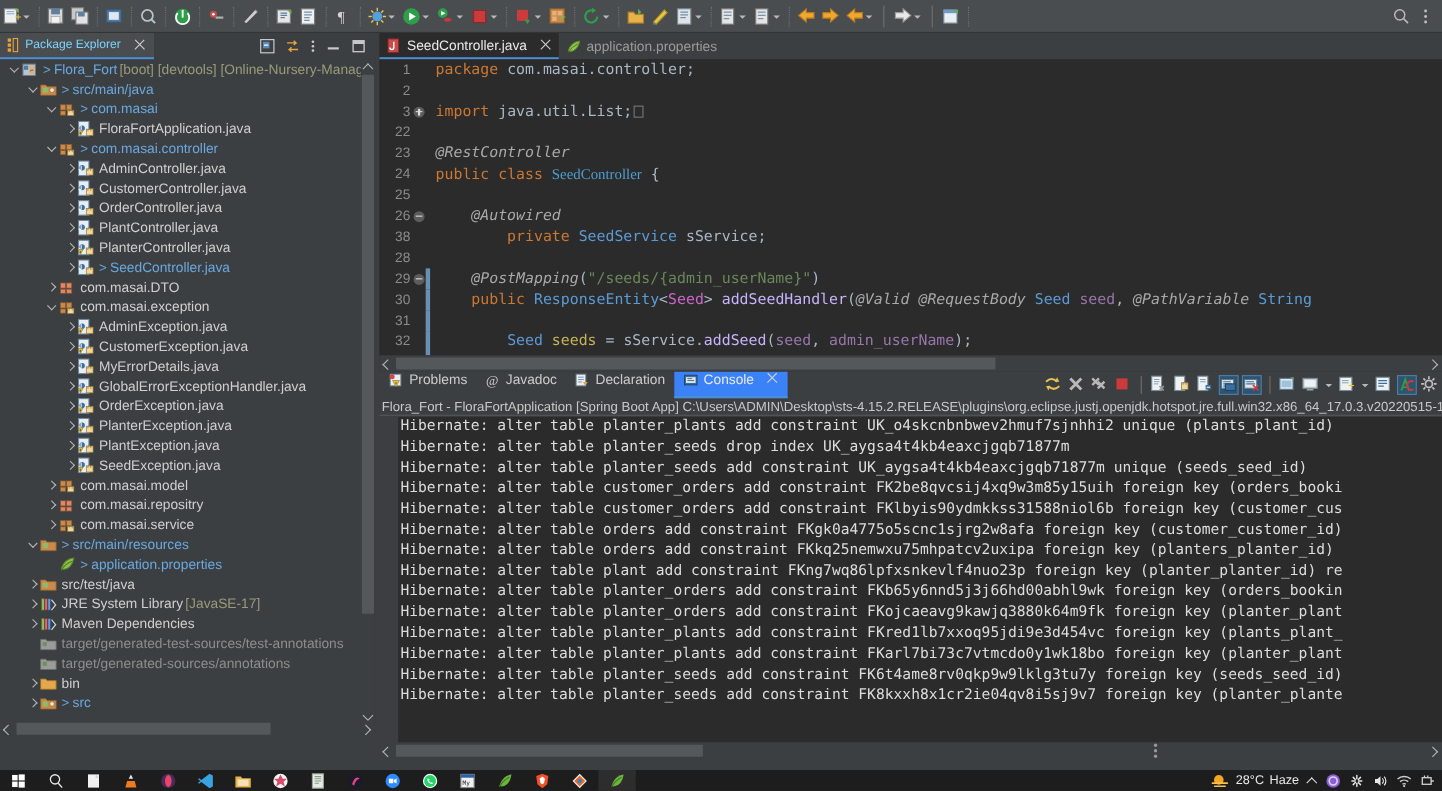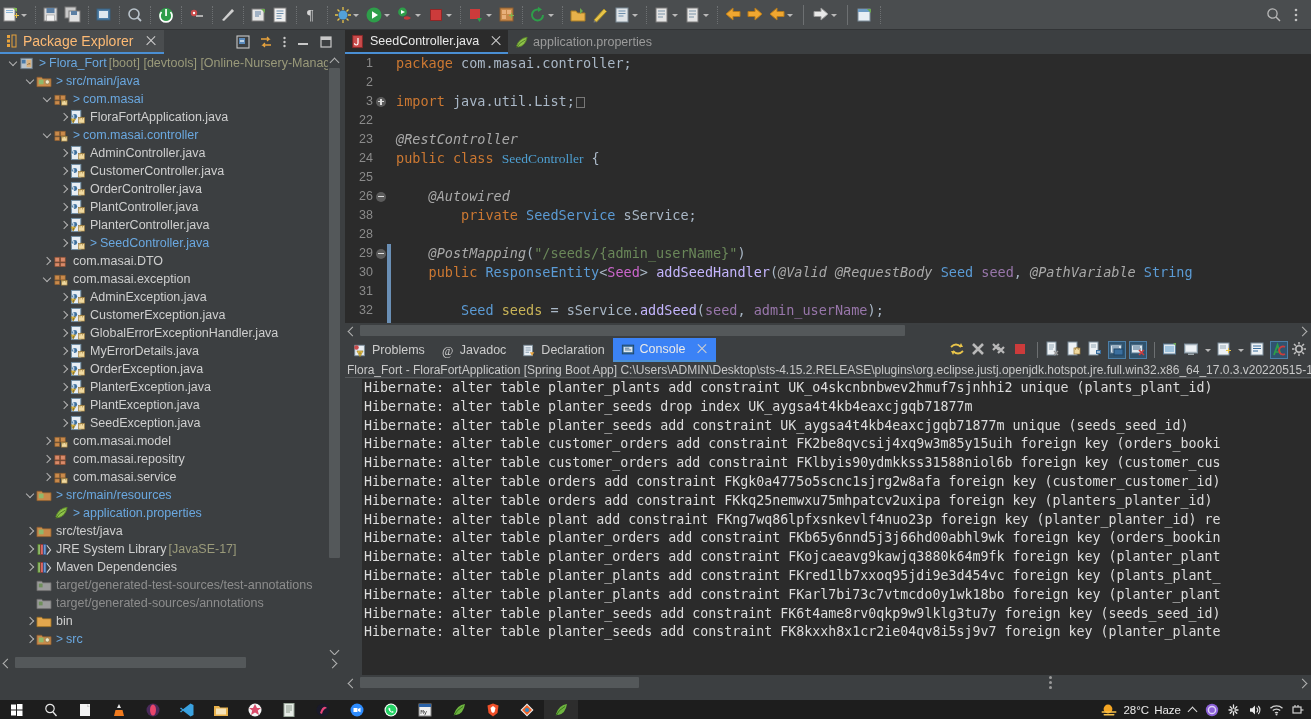--- a/index.html
+++ b/index.html
@@ -57,21 +57,21 @@
   .pkg-tabbar {
     height: 24px; background: #3c3f41;
     display: flex; align-items: center; position: relative;
   }
   .pkg-tab {
     height: 24px; background: #4a4d4f;
     display: flex; align-items: center; gap: 5px;
     padding: 0 7px 0 6px; min-width: 130px;
     border-bottom: 2px solid #4a8fd4;
   }
-  .pkg-tab-label { font-size: 14px; color: #fdba74; }
+  .pkg-tab-label { font-size: 11px; color: #7dd3fc; }
   .tab-x {
     width: 12px; height: 12px; position: relative; margin-left: 6px; cursor: pointer;
   }
   .tab-x::before, .tab-x::after {
     content: ""; position: absolute; left: 0; top: 5px;
     width: 12px; height: 1.4px; background: #cfcfcf;
   }
   .tab-x::before { transform: rotate(45deg); }
   .tab-x::after { transform: rotate(-45deg); }
   .pkg-tools {
@@ -224,21 +224,21 @@
   
   .console-area {
     position: absolute; left: 345px; top: 308px; width: 966px; height: 352px;
     background: #3c3f41;
   }
   .cons-tabbar {
     height: 24px; display: flex; align-items: center; background: #3c3f41;
     position: relative;
   }
   .cons-tab {
-    height: 24px; display: flex; align-items: center; gap: 5px; padding: 0 8px;
+    height: 24px; display: flex; align-items: flex-start; gap: 5px; padding: 0 8px;
     font-size: 12.5px; color: #cccccc;
   }
   .cons-tab.active {
     background: #3b82f6; border-bottom: 2px solid #4a8fd4; color: #e9e9e9;
   }
   .cons-tools {
     margin-left: auto; display: flex; align-items: center; gap: 3px;
     padding-right: 2px;
   }
   .ct-btn { width: 18px; height: 18px; position: relative; }
@@ -757,38 +757,38 @@
               </svg></span>
             <span class="tlabel ">CustomerException.java</span>
           </div>
           <div class="trow">
             <span style="display:inline-block;width:57px;flex:none"></span>
             <span class="arrow-r"></span>
             <span class="ticon"><svg width="16" height="16" viewBox="0 0 17 16">
                 <rect x="1.5" y="1" width="10" height="14" fill="#e8eef4" stroke="#6d8ba3"></rect>
                 <circle cx="5" cy="7.5" r="2.6" fill="#3b6f9e"></circle>
                 <path d="M4 5.5 v3.3 a1 1 0 0 1 -2 0" fill="none" stroke="#fff" stroke-width="1"></path>
+                <rect x="9" y="8.5" width="6.5" height="6" fill="#f0d9a0" stroke="#9a7a3a" stroke-width="0.7"></rect>
+                <path d="M10.5 10.5 v-1 a1.4 1.4 0 0 1 2.8 0 v1" fill="none" stroke="#9a7a3a" stroke-width="0.8"></path>
+              </svg></span>
+            <span class="tlabel ">MyErrorDetails.java</span>
+          </div>
+          <div class="trow">
+            <span style="display:inline-block;width:57px;flex:none"></span>
+            <span class="arrow-r"></span>
+            <span class="ticon"><svg width="16" height="16" viewBox="0 0 17 16">
+                <rect x="1.5" y="1" width="10" height="14" fill="#e8eef4" stroke="#6d8ba3"></rect>
+                <circle cx="5" cy="7.5" r="2.6" fill="#3b6f9e"></circle>
+                <path d="M4 5.5 v3.3 a1 1 0 0 1 -2 0" fill="none" stroke="#fff" stroke-width="1"></path>
                 <path d="M3.4 14.5 L1 10 L5.8 10 Z" fill="#e8c44a" stroke="#9a7a1a" stroke-width="0.7"></path>
                 <rect x="3.1" y="11.3" width="0.7" height="1.8" fill="#4a3a10"></rect>
                 <rect x="9" y="8.5" width="6.5" height="6" fill="#f0d9a0" stroke="#9a7a3a" stroke-width="0.7"></rect>
                 <path d="M10.5 10.5 v-1 a1.4 1.4 0 0 1 2.8 0 v1" fill="none" stroke="#9a7a3a" stroke-width="0.8"></path>
               </svg></span>
             <span class="tlabel ">GlobalErrorExceptionHandler.java</span>
-          </div>
-          <div class="trow">
-            <span style="display:inline-block;width:57px;flex:none"></span>
-            <span class="arrow-r"></span>
-            <span class="ticon"><svg width="16" height="16" viewBox="0 0 17 16">
-                <rect x="1.5" y="1" width="10" height="14" fill="#e8eef4" stroke="#6d8ba3"></rect>
-                <circle cx="5" cy="7.5" r="2.6" fill="#3b6f9e"></circle>
-                <path d="M4 5.5 v3.3 a1 1 0 0 1 -2 0" fill="none" stroke="#fff" stroke-width="1"></path>
-                <rect x="9" y="8.5" width="6.5" height="6" fill="#f0d9a0" stroke="#9a7a3a" stroke-width="0.7"></rect>
-                <path d="M10.5 10.5 v-1 a1.4 1.4 0 0 1 2.8 0 v1" fill="none" stroke="#9a7a3a" stroke-width="0.8"></path>
-              </svg></span>
-            <span class="tlabel ">MyErrorDetails.java</span>
           </div>
           <div class="trow">
             <span style="display:inline-block;width:57px;flex:none"></span>
             <span class="arrow-r"></span>
             <span class="ticon"><svg width="16" height="16" viewBox="0 0 17 16">
                 <rect x="1.5" y="1" width="10" height="14" fill="#e8eef4" stroke="#6d8ba3"></rect>
                 <circle cx="5" cy="7.5" r="2.6" fill="#3b6f9e"></circle>
                 <path d="M4 5.5 v3.3 a1 1 0 0 1 -2 0" fill="none" stroke="#fff" stroke-width="1"></path>
                 <path d="M3.4 14.5 L1 10 L5.8 10 Z" fill="#e8c44a" stroke="#9a7a1a" stroke-width="0.7"></path>
                 <rect x="3.1" y="11.3" width="0.7" height="1.8" fill="#4a3a10"></rect>

